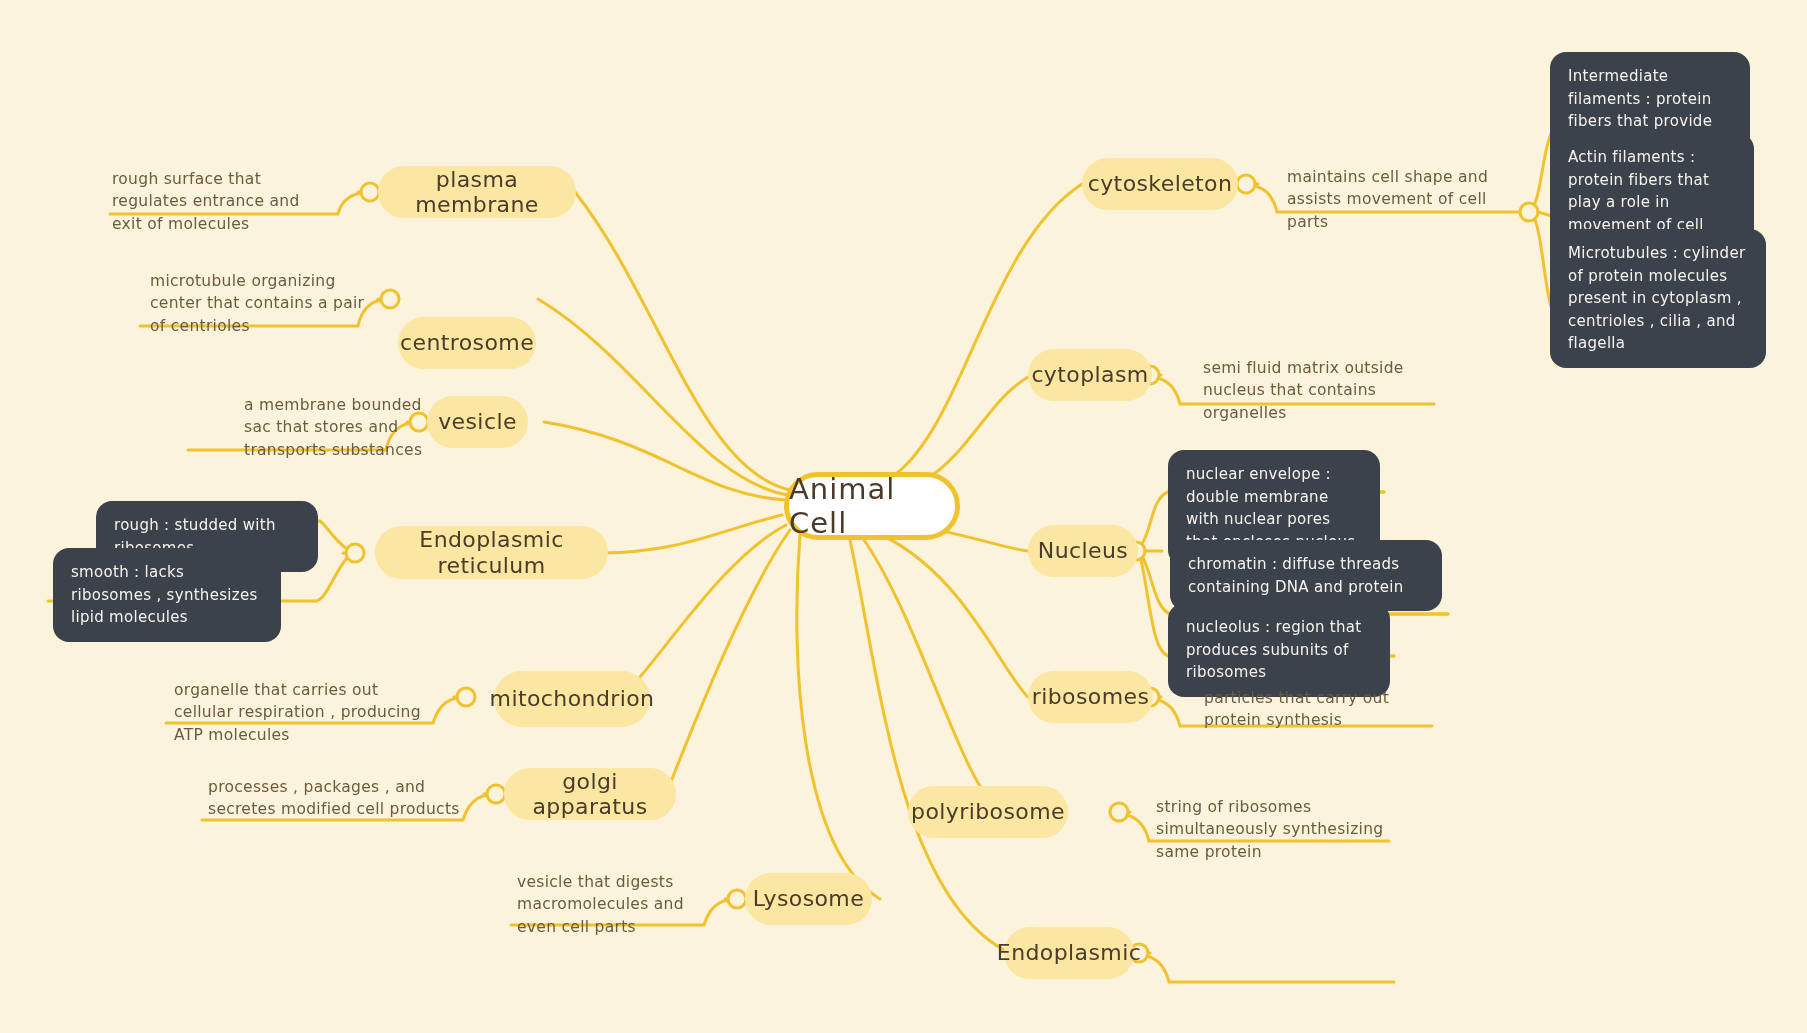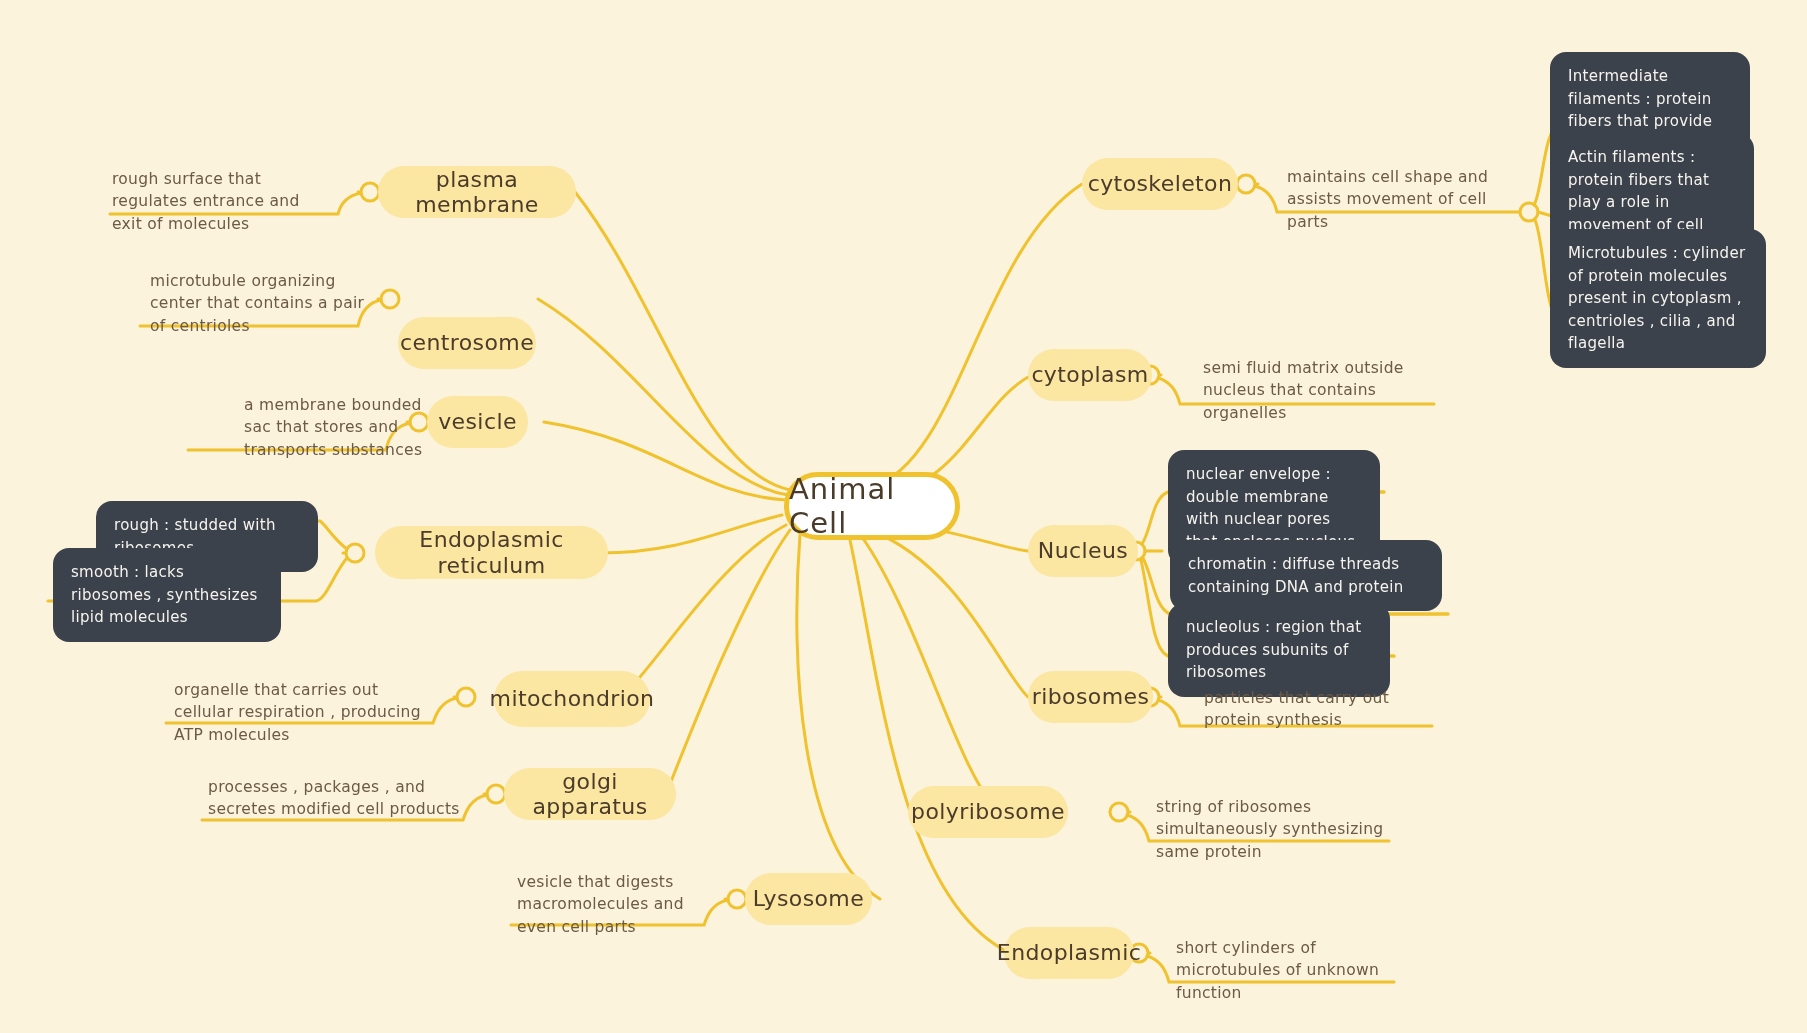--- a/index.html
+++ b/index.html
@@ -192,15 +192,14 @@
   <div class="desc r" style="left:1204px;top:687px;width:235px;">particles that carry out protein synthesis</div>
 
   <div class="node" style="left:908px;top:786px;width:160px;height:52px;font-size:22px;">
     <span>polyribosome</span>
   </div>
   <div class="desc r" style="left:1156px;top:796px;width:240px;">string of ribosomes simultaneously synthesizing same protein</div>
 
   <div class="node" style="left:1004px;top:927px;width:130px;height:52px;font-size:22px;">
     <span>Endoplasmic</span>
   </div>
-  <div class="desc r" style="left:1176px;top:937px;width:235px;">short cylinders of microtubules of unknown function</div>
 
 </div>
 
 </body></html>

